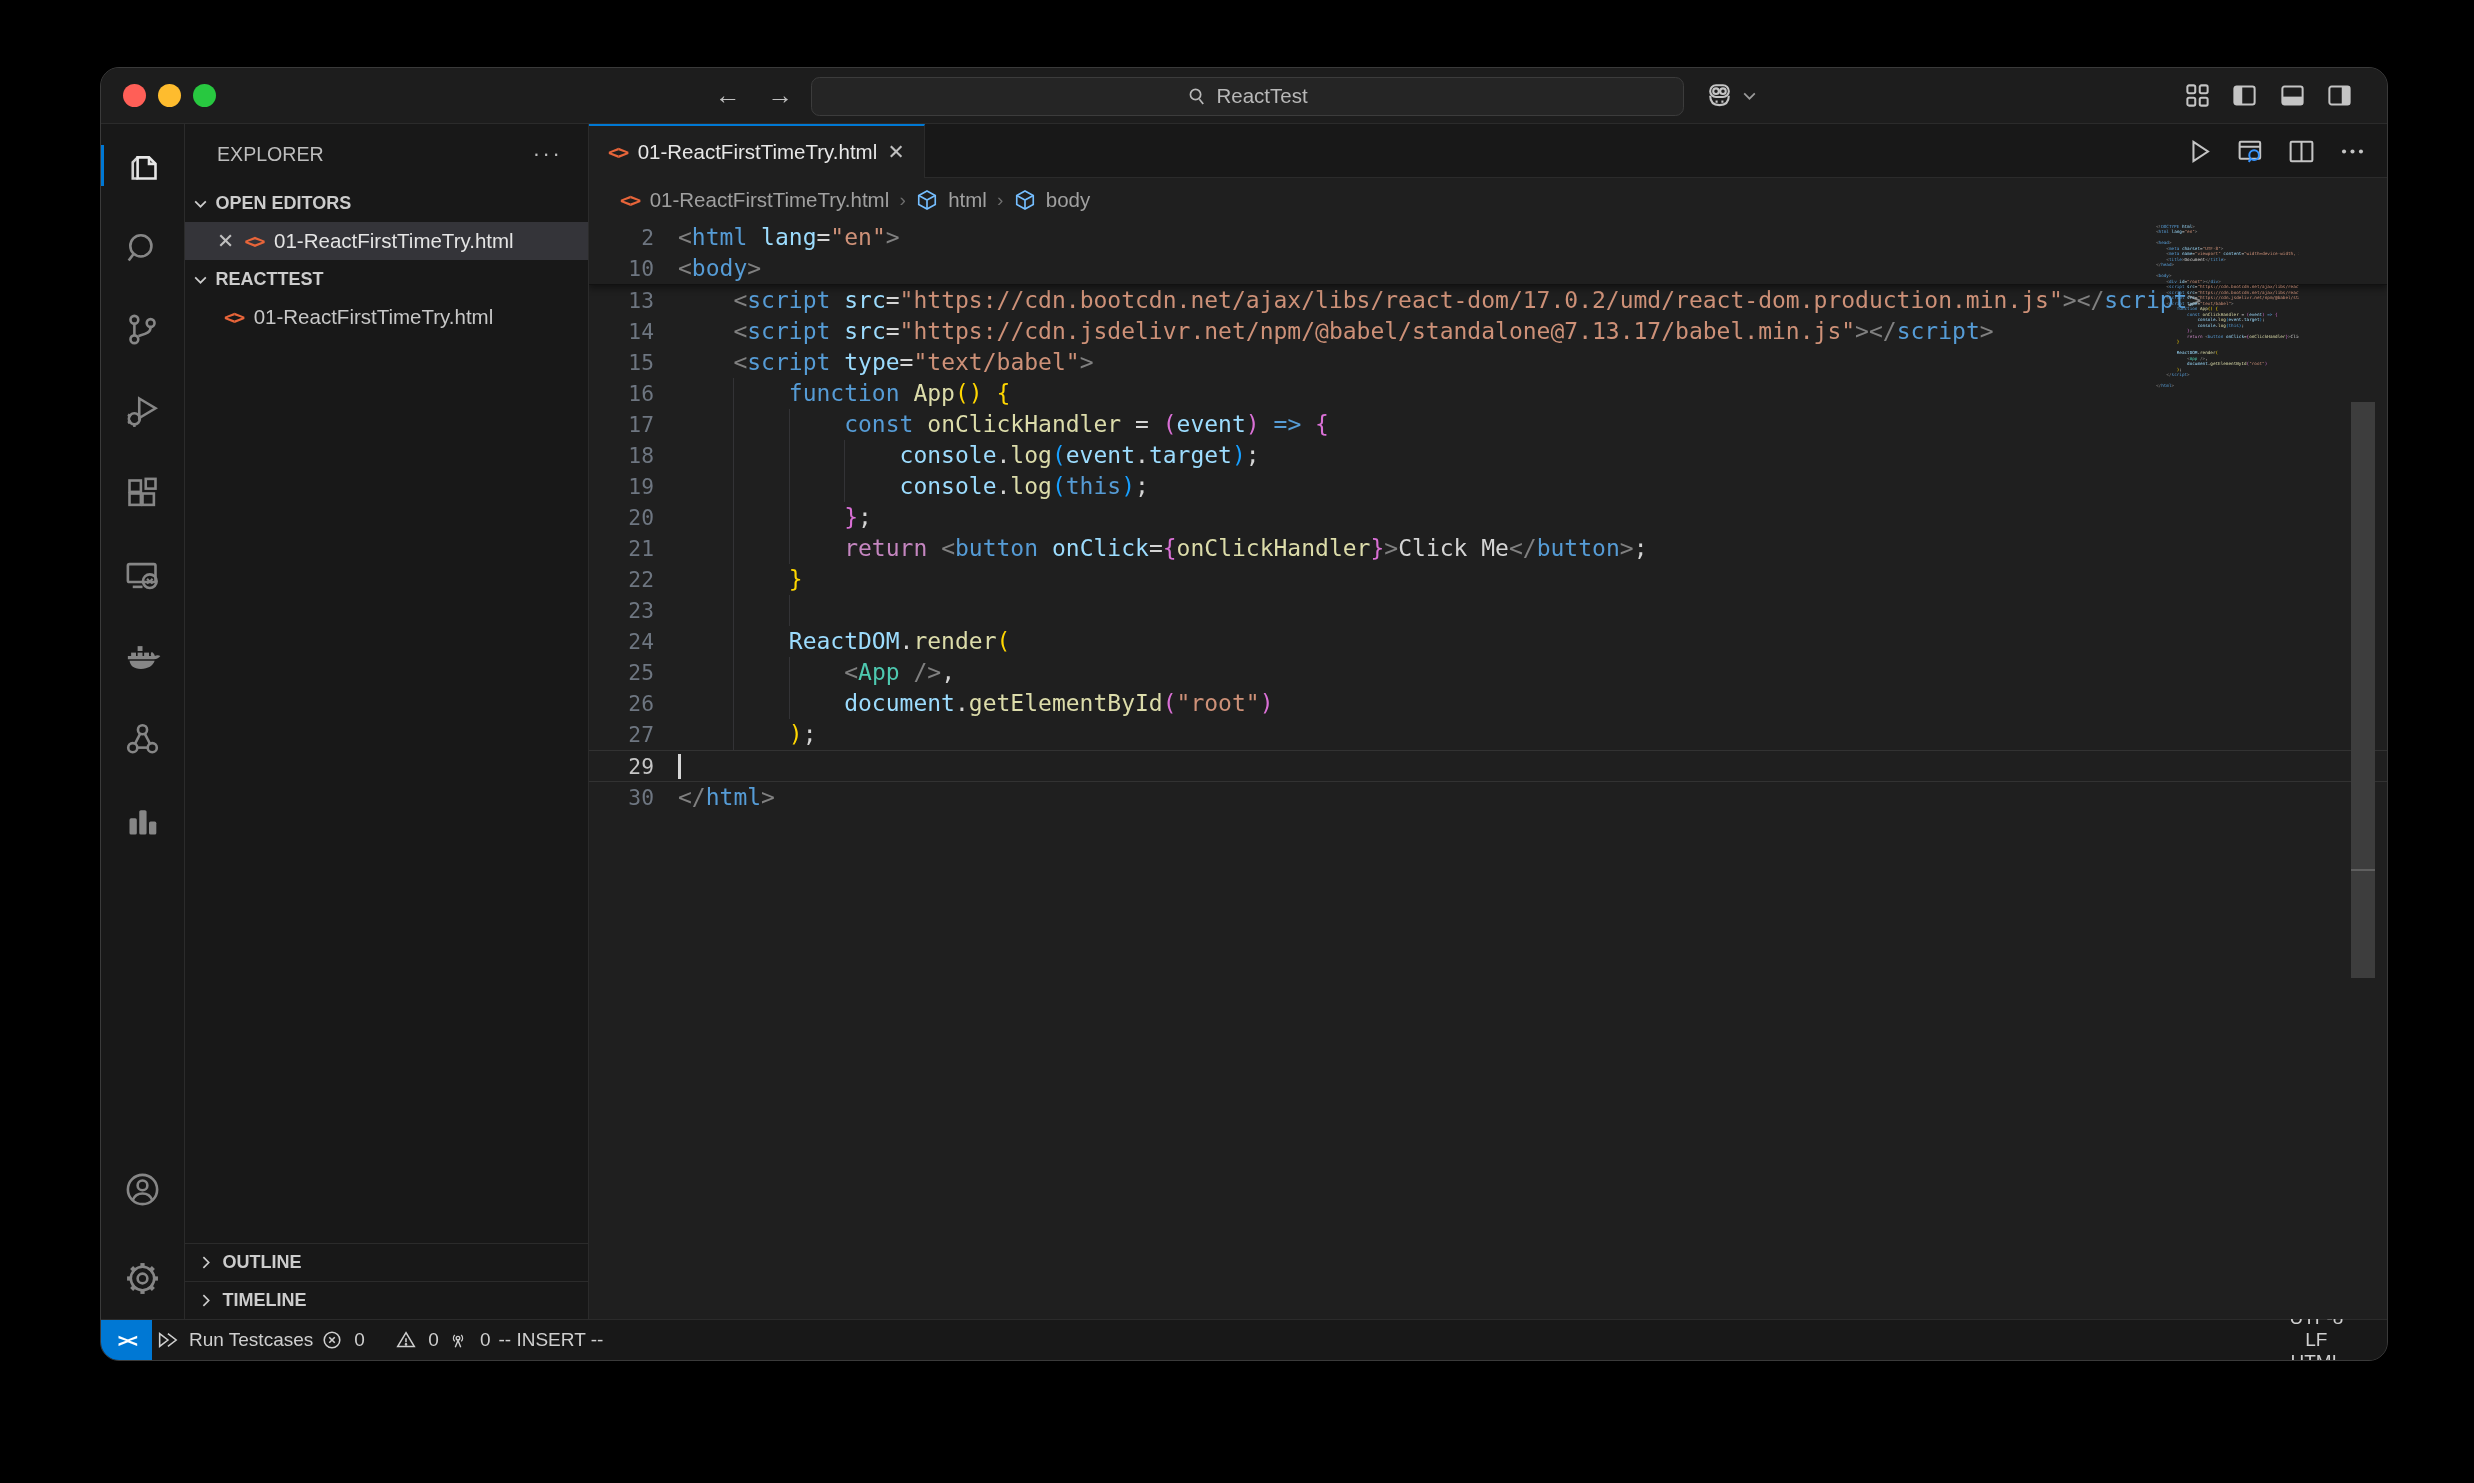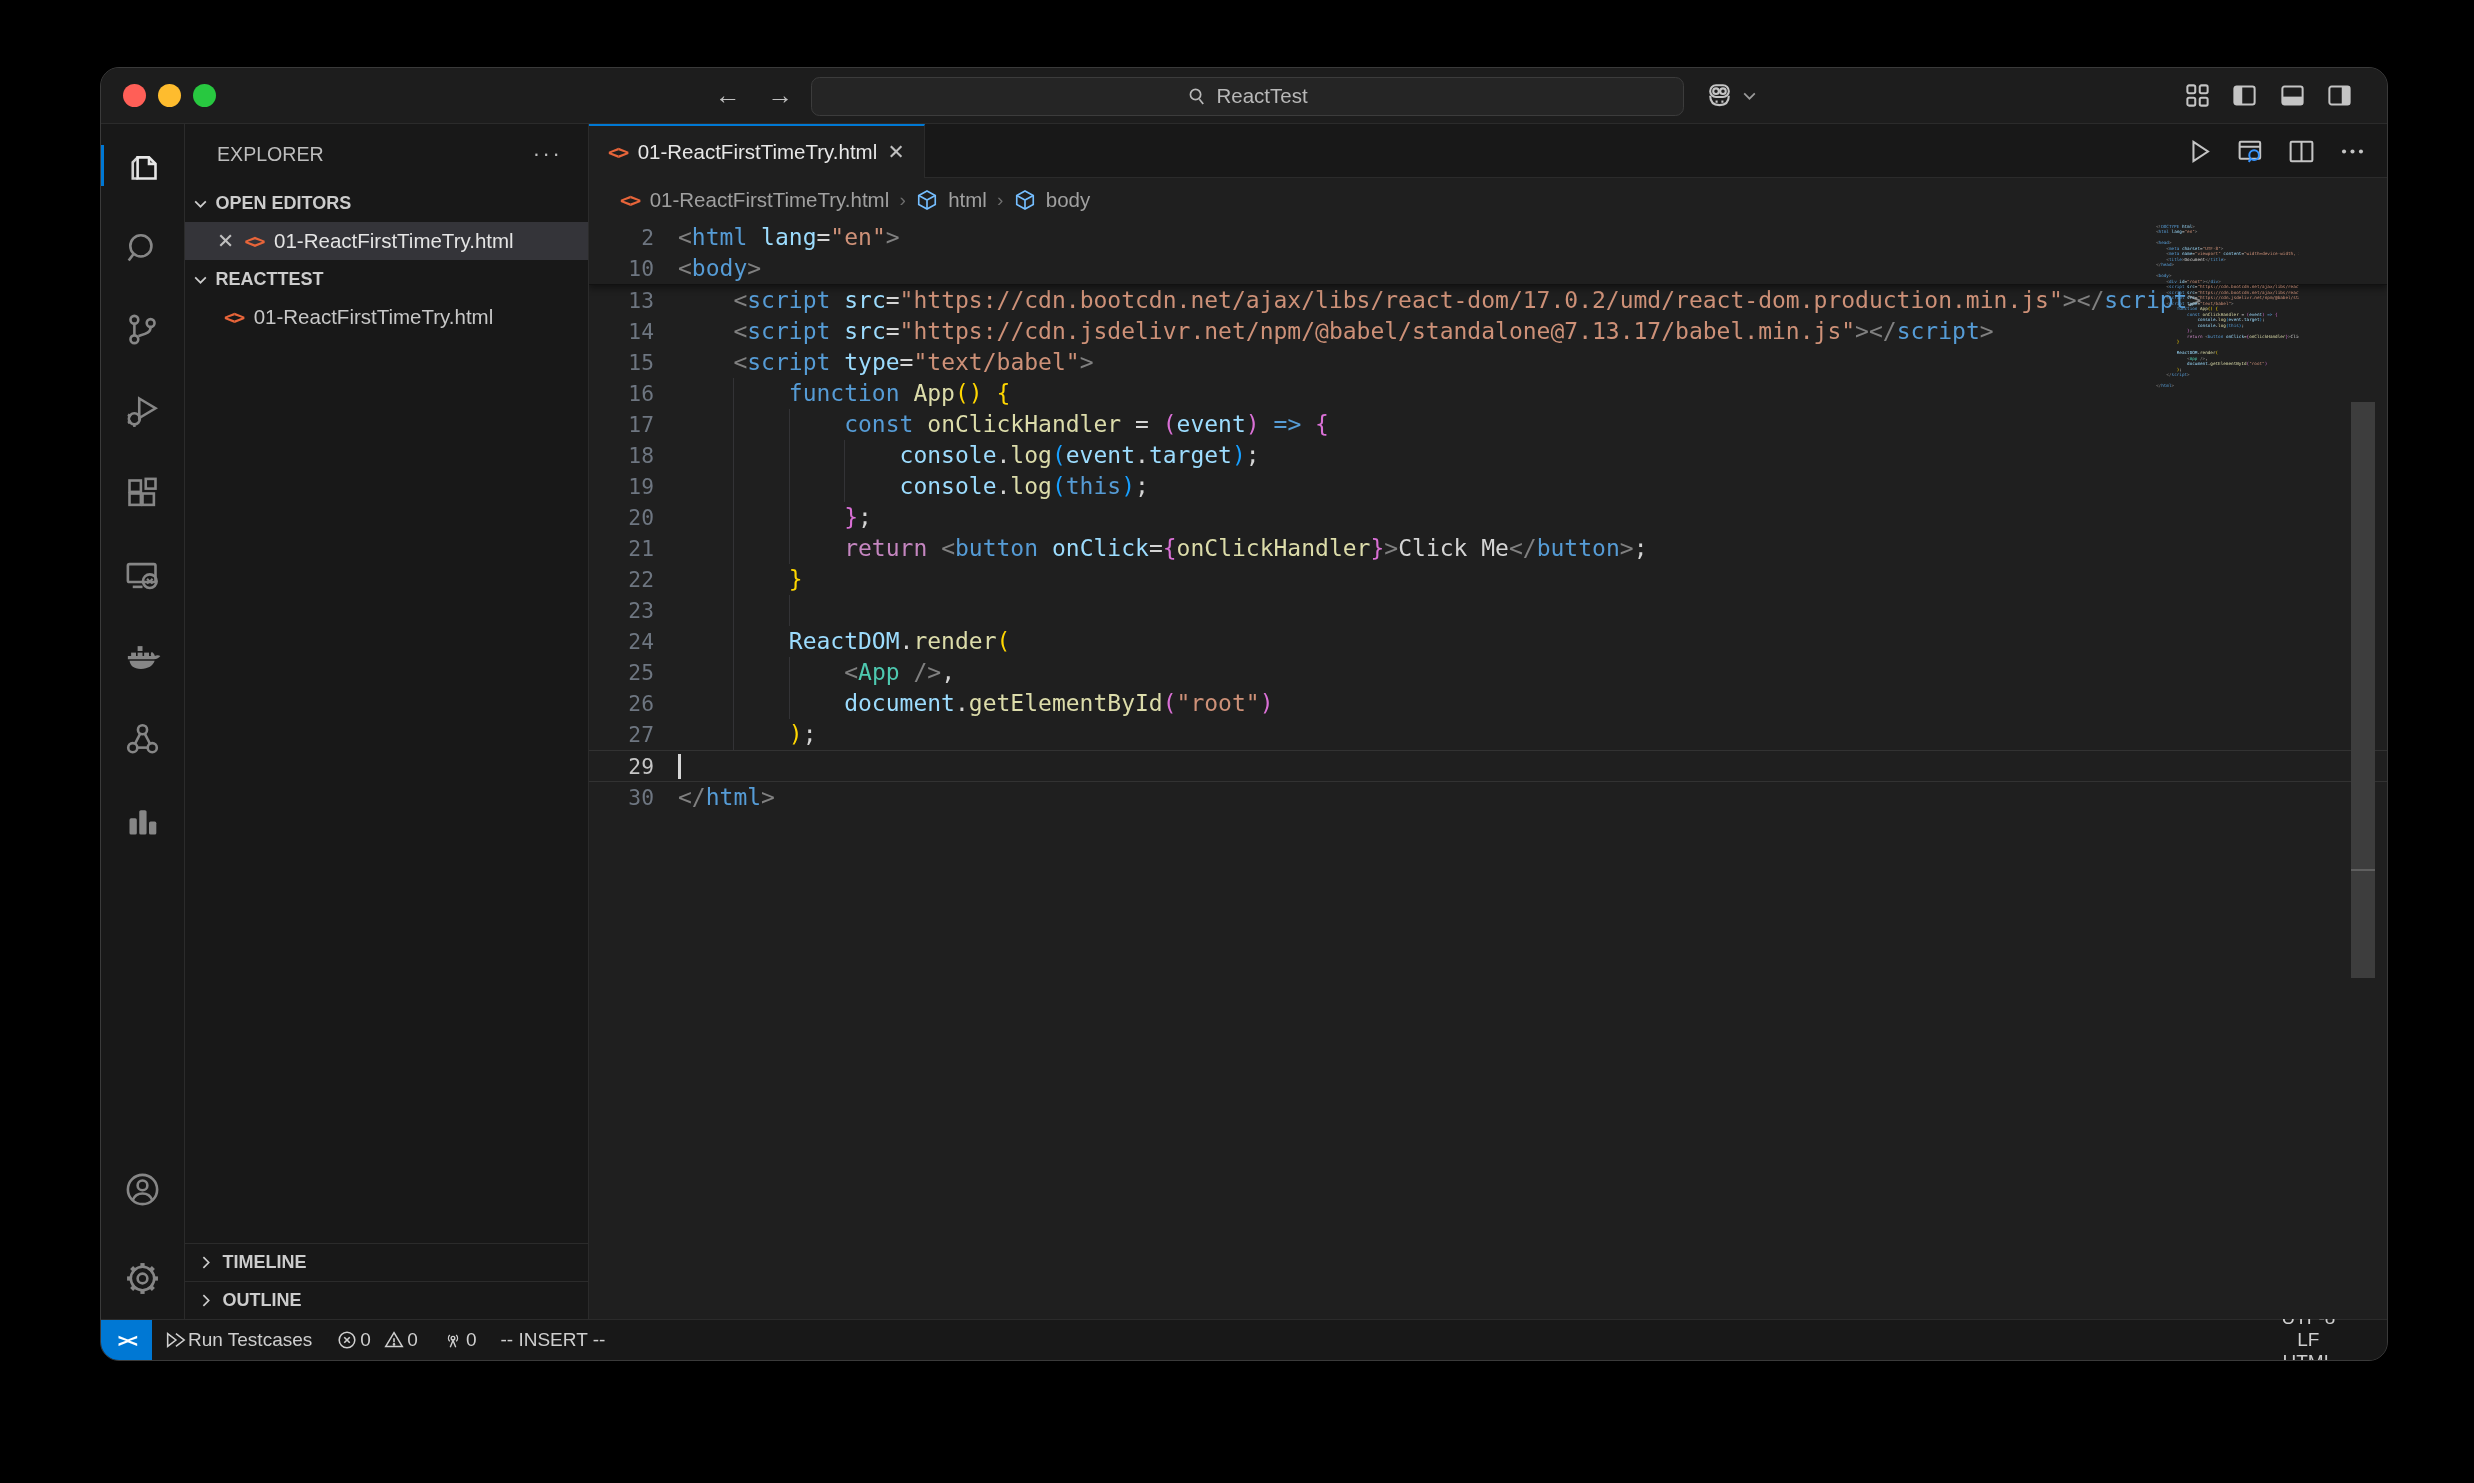--- a/index.html
+++ b/index.html
@@ -69,21 +69,21 @@
   .tk-b1{color:#ffd700}.tk-b2{color:#da70d6}.tk-b3{color:#179fff}.tk-cm{color:#4ec9b0}
   
   #minimap { position:absolute; top:1.7px; right:88px; width:143px; overflow:hidden; font-size:4.3px; z-index:4; }
   #minimap .crow { height:5.5px; line-height:5.5px; }
   #minimap .code { white-space:pre; }
   #vscroll { position:absolute; right:12px; top:180px; width:24px; height:576px; background:#3d3d3d; z-index:4; }
   #vscroll .mark { position:absolute; left:0; right:0; top:467px; height:1.7px; background:#5f5f5f; }
   
   #statusbar { height:41px; background:#181818; border-top:0.9px solid #2b2b2b; display:flex; align-items:center; color:#cfcfcf; font-size:19px; flex:none; }
   #remote { width:51px; height:41px; background:#0078d4; color:#fff; display:flex; align-items:center; justify-content:center; font-family:"DejaVu Sans Mono",monospace; font-weight:bold; font-size:19px; letter-spacing:-2.6px; flex:none; }
-  .sb-item { display:flex; align-items:center; gap:2px; padding:0 12px; height:100%; }
+  .sb-item { display:flex; align-items:center; gap:11px; padding:0 4px; height:100%; }
   .sb-item svg { width:22px; height:22px; }
   #sb-right { margin-left:auto; display:flex; align-items:center; padding-right:15.4px;flex-direction:column; }
   .gap { width:8.5px; }
 </style>
 </head>
 <body>
 
 <div id="window">
 
   <div id="titlebar">
@@ -265,27 +265,27 @@
       </div>
       <div class="sb-row" style="padding-left:39px">
         <span class="codeicon">&lt;&gt;</span>
         <span>01-ReactFirstTimeTry.html</span>
       </div>
       <div id="sb-bottom">
         <div class="sb-collapsed">
           <svg class="chev" viewBox="0 0 16 16" fill="none" stroke="#cccccc" stroke-width="1.6">
               <path d="M6 3 L11 8 L6 13"></path>
             </svg>
-          <span>TIMELINE</span>
+          <span>OUTLINE</span>
         </div>
         <div class="sb-collapsed">
           <svg class="chev" viewBox="0 0 16 16" fill="none" stroke="#cccccc" stroke-width="1.6">
               <path d="M6 3 L11 8 L6 13"></path>
             </svg>
-          <span>OUTLINE</span>
+          <span>TIMELINE</span>
         </div>
       </div>
     </div>
 
     <div id="editorcol">
       <div id="tabstrip">
         <div class="tab">
           <span class="codeicon">&lt;&gt;</span>
           <span>01-ReactFirstTimeTry.html</span>
           <span class="closex">✕</span>

